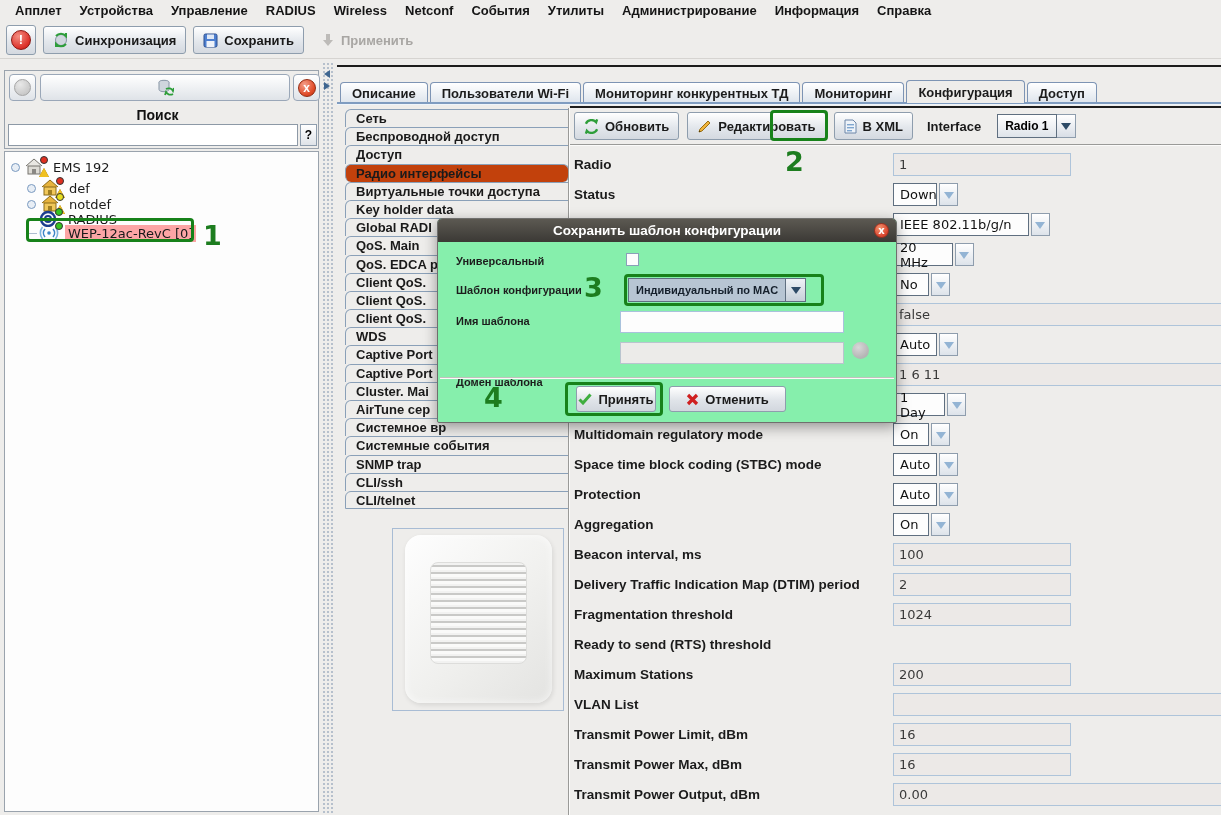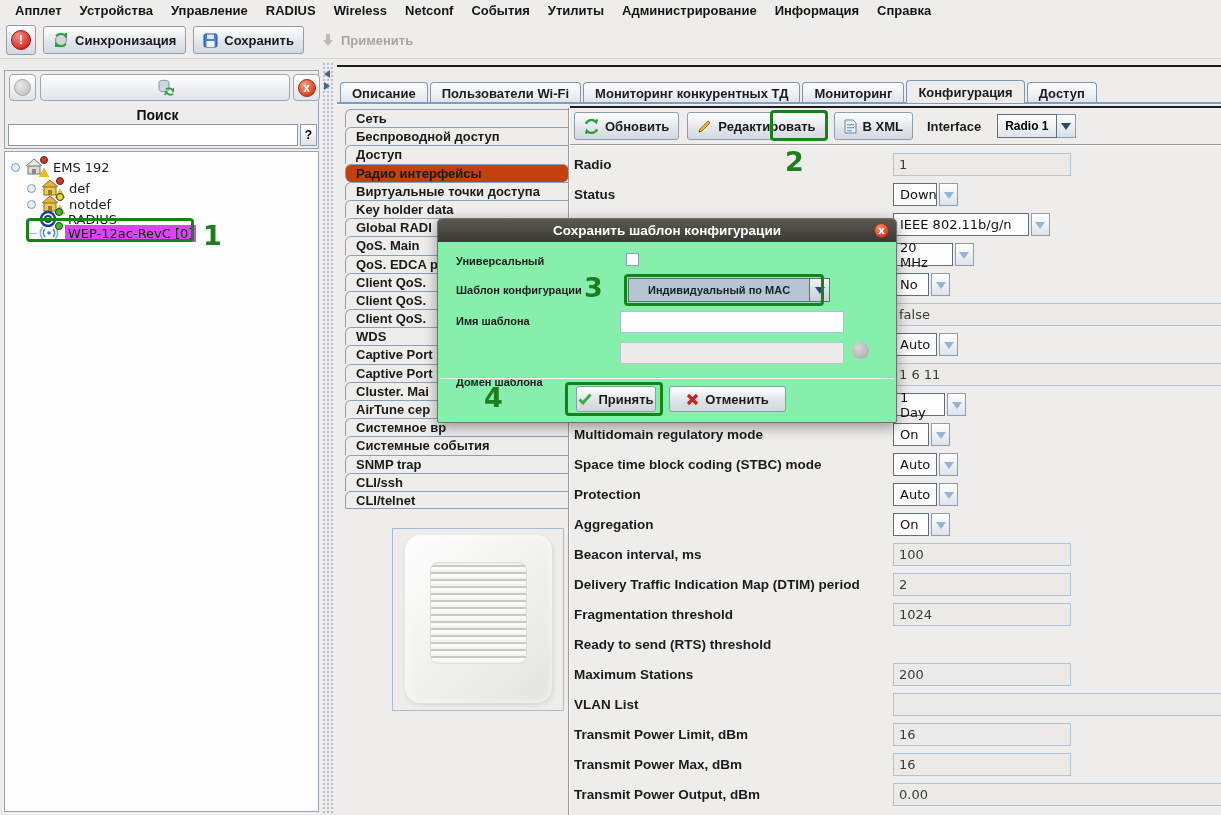--- a/index.html
+++ b/index.html
@@ -25,21 +25,21 @@
   .round-btn { position:absolute; width:27px; height:27px; border:1px solid #9aa7b8; border-radius:4px; background:linear-gradient(#fff,#dfe3e8); display:flex; align-items:center; justify-content:center; }
   .gray-circle { width:17px; height:17px; border-radius:50%; background:radial-gradient(circle at 35% 30%, #e8e8e8, #bdbdbd); border:1px solid #a5a5a5; }
   .red-circle { width:18px; height:18px; border-radius:50%; background:radial-gradient(circle at 35% 30%, #f4a08c, #e04a27 65%, #b93313); border:1px solid #942a10; color:#fff; font:bold 12px/16px "Liberation Sans",sans-serif; text-align:center; }
   #search-label { position:absolute; left:0; top:107px; width:315px; text-align:center; font:bold 14px "Liberation Sans",sans-serif; color:#111; }
   #search-input { position:absolute; left:8px; top:124px; width:290px; height:22px; border:1px solid #8d99a6; background:#fff; font:13px "Liberation Sans",sans-serif; padding:0 4px; }
   #search-help { position:absolute; left:300px; top:124px; width:17px; height:22px; border:1px solid #8e9dad; background:linear-gradient(#fff,#dfe3e8); font:bold 12px/20px "Liberation Sans",sans-serif; text-align:center; }
 
   
   .tree-row { position:absolute; display:flex; align-items:center; height:18px; font:13px "DejaVu Sans",sans-serif; color:#1a1a1a; white-space:nowrap; }
   .tree-label { padding:1px 3px; }
-  .tree-label.selected { background:#d946ef; }
+  .tree-label.selected { background:#fca5a5; }
   .handle { width:9px; height:9px; border:1.5px solid #7a9ac0; border-radius:50%; margin-right:4px; background:#e8eef5; }
   .conn { width:10px; border-top:1px solid #aebdd0; margin-right:2px; }
   .icon-wrap { position:relative; width:22px; height:18px; margin-right:4px; flex:none; }
   .badge { position:absolute; right:-2px; top:-2px; width:8px; height:8px; border-radius:50%; border:1px solid #333; }
   .badge.red { background:#e03020; } .badge.yellow { background:#e8e020; } .badge.green { background:#35c420; }
   .warn { position:absolute; right:-3px; bottom:-1px; width:0; height:0; border-left:5px solid transparent; border-right:5px solid transparent; border-bottom:9px solid #f0c020; filter:drop-shadow(0 0 .5px #7a5500); }
 
   
   #splitter { position:absolute; left:322px; top:62px; width:11px; bottom:0; background-image:radial-gradient(#b6c0cc 1px, transparent 1.2px); background-size:4px 4px; }
   .spl-arrow { position:absolute; width:0; height:0; }
@@ -92,21 +92,21 @@
   #interface-combo .arr { width:19px; border:1px solid #8e9dad; border-left:none; background:linear-gradient(#fff,#d8dee6); display:flex; align-items:center; justify-content:center; }
   #interface-combo .arr::after { content:""; border:5px solid transparent; border-top:7px solid #2d4a66; margin-top:6px; }
 
   
   #dialog { position:absolute; left:437px; top:218px; width:460px; height:205px; z-index:60; background:#86efac; border:1px solid #6f6f6d; border-radius:5px 5px 2px 2px; box-shadow:0 4px 14px rgba(0,0,0,.38); }
   #dialog-title { height:23px; background:linear-gradient(#5c5952,#3b3935); border-radius:4px 4px 0 0; color:#fff; font:bold 13.5px "Liberation Sans",sans-serif; display:flex; align-items:center; justify-content:center; position:relative; }
   #dialog-close { position:absolute; right:7px; top:4px; width:15px; height:15px; border-radius:50%; background:radial-gradient(circle at 35% 30%, #f2926d, #d9452f 70%); border:1px solid #9c2f1f; color:#fff; font:bold 10px/13px "DejaVu Sans",sans-serif; text-align:center; }
   .dlg-label { position:absolute; left:18px; font:bold 11px "Liberation Sans",sans-serif; color:#1d1d1d; }
   #dlg-checkbox { position:absolute; left:188px; top:34px; width:13px; height:13px; border:1px solid #8aa0b8; background:#fdfdfd; }
   #dlg-combo { position:absolute; left:190px; top:59px; display:flex; height:24px; }
-  #dlg-combo .txt { background:#b7c5d3; border:1px solid #5f6f80; font:bold 11px "Liberation Sans",sans-serif; color:#15202c; display:flex; align-items:center; padding:0 19px; }
+  #dlg-combo .txt { background:#b7c5d3; border:1px solid #5f6f80; font:bold 11px "Liberation Sans",sans-serif; color:#15202c; display:flex; align-items:center; padding:0 7px; }
   #dlg-combo .arr { width:20px; border:1px solid #5f6f80; border-left:none; background:linear-gradient(#eef2f6,#c6cfd9); display:flex; align-items:center; justify-content:center; }
   #dlg-combo .arr::after { content:""; border:5px solid transparent; border-top:7px solid #2d4a66; margin-top:6px; }
   .dlg-input { position:absolute; left:182px; width:224px; height:22px; border:1px solid #a9c2dc; background:#fdfdfd; }
   .dlg-input.disabled { background:#ecebe9; border-color:#b9c4ce; }
   #dlg-globe { position:absolute; left:414px; top:123px; width:17px; height:17px; border-radius:50%; background:radial-gradient(circle at 38% 32%, #d8d8d8, #b9b9b9 60%, #a8a8a8); }
   #dlg-sep { position:absolute; left:2px; right:2px; top:158px; border-top:1px solid #c2c0bd; border-bottom:1px solid #fbfaf9; }
   .dlg-btn { position:absolute; top:167px; height:26px; display:inline-flex; align-items:center; justify-content:center; gap:6px; border:1px solid #8e9dad; border-radius:3px; background:linear-gradient(#ffffff,#e0e4e9 55%,#d2d7de); font:bold 13px "Liberation Sans",sans-serif; color:#1a1a1a; }
 
   
   .gbox { position:absolute; border:3px solid #17821a; border-radius:4px; z-index:70; pointer-events:none; }

